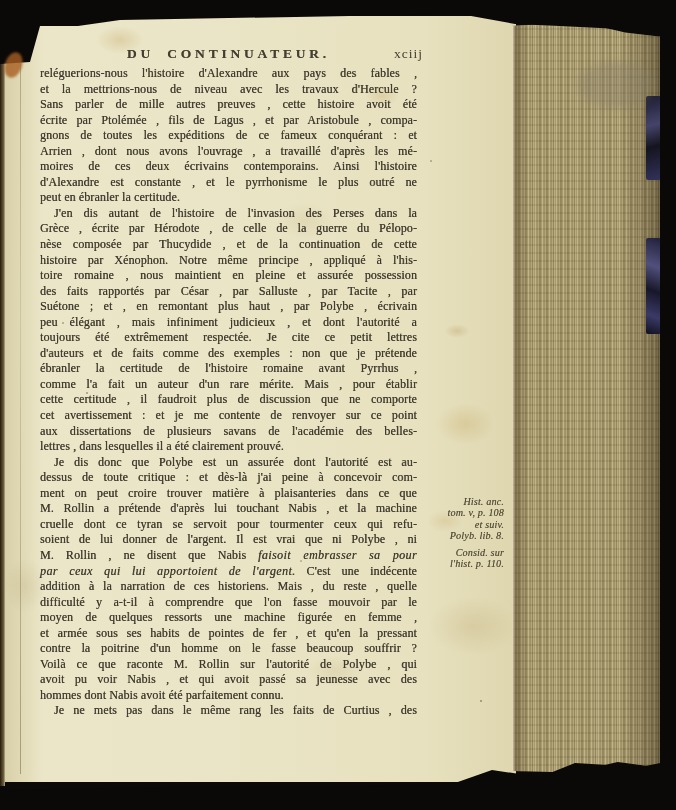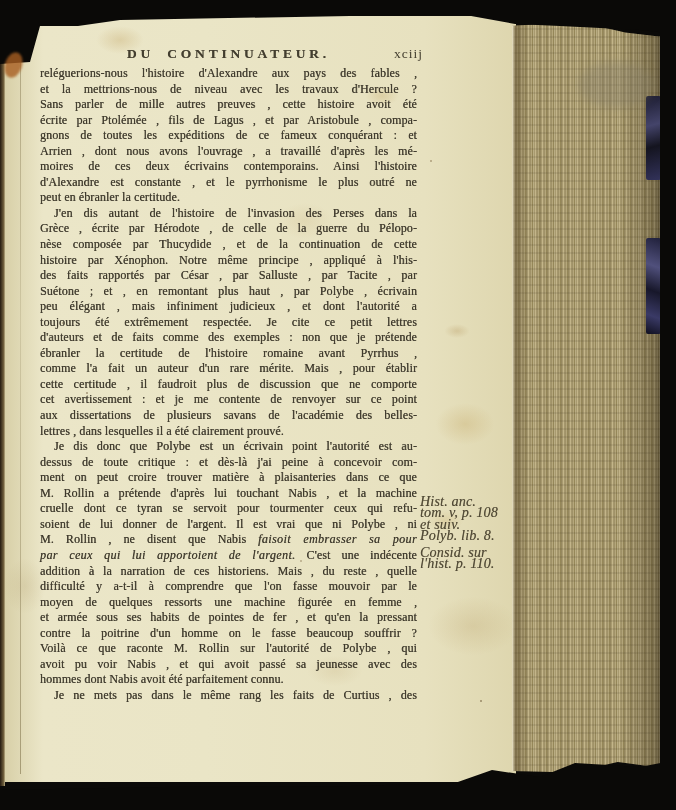--- a/index.html
+++ b/index.html
@@ -76,22 +76,22 @@
 
   #page-text{position:absolute;left:40px;top:66px;width:377px;color:#3e392c;
     font-size:12px;letter-spacing:.1px;
     text-shadow:.3px 0 0 rgba(62,57,44,.75);}
   .line{line-height:15.55px;height:15.55px;text-align:justify;text-align-last:justify;white-space:normal;}
   .line.end{text-align-last:left;}
   .line.ind{text-indent:14px;}
   .it{font-style:italic;letter-spacing:.4px;}
 
   #margin-notes{position:absolute;left:420px;top:496px;width:84px;color:#514a36;
-    font-style:italic;font-size:14px;letter-spacing:.2px;
-    text-shadow:.2px 0 0 rgba(81,74,54,.6);}
+    font-style:italic;font-size:10px;letter-spacing:.2px;
+    text-shadow:.2px 0 0 rgba(81,74,54,.6);text-align:right;}
   .note{margin-bottom:6px;}
   .nline{line-height:11.3px;}
 </style>
 </head>
 <body>
 
 <div id="photo">
 
   <div id="page"></div>
   <div id="left-binding"></div>
@@ -115,32 +115,33 @@
       <div class="line"><span>écrite par Ptolémée , fils de Lagus , et par Aristobule , compa-</span></div>
       <div class="line"><span>gnons de toutes les expéditions de ce fameux conquérant : et</span></div>
       <div class="line"><span>Arrien , dont nous avons l'ouvrage , a travaillé d'après les mé-</span></div>
       <div class="line"><span>moires de ces deux écrivains contemporains. Ainsi l'histoire</span></div>
       <div class="line"><span>d'Alexandre est constante , et le pyrrhonisme le plus outré ne</span></div>
       <div class="line end"><span>peut en ébranler la certitude.</span></div>
       <div class="line ind"><span>J'en dis autant de l'histoire de l'invasion des Perses dans la</span></div>
       <div class="line"><span>Grèce , écrite par Hérodote , de celle de la guerre du Pélopo-</span></div>
       <div class="line"><span>nèse composée par Thucydide , et de la continuation de cette</span></div>
       <div class="line"><span>histoire par Xénophon. Notre même principe , appliqué à l'his-</span></div>
+      <div class="line"><span>toire romaine , nous maintient en pleine et assurée possession</span></div>
       <div class="line"><span>des faits rapportés par César , par Salluste , par Tacite , par</span></div>
       <div class="line"><span>Suétone ; et , en remontant plus haut , par Polybe , écrivain</span></div>
       <div class="line"><span>peu élégant , mais infiniment judicieux , et dont l'autorité a</span></div>
       <div class="line"><span>toujours été extrêmement respectée. Je cite ce petit lettres</span></div>
       <div class="line"><span>d'auteurs et de faits comme des exemples : non que je prétende</span></div>
       <div class="line"><span>ébranler la certitude de l'histoire romaine avant Pyrrhus ,</span></div>
       <div class="line"><span>comme l'a fait un auteur d'un rare mérite. Mais , pour établir</span></div>
       <div class="line"><span>cette certitude , il faudroit plus de discussion que ne comporte</span></div>
       <div class="line"><span>cet avertissement : et je me contente de renvoyer sur ce point</span></div>
       <div class="line"><span>aux dissertations de plusieurs savans de l'académie des belles-</span></div>
       <div class="line end"><span>lettres , dans lesquelles il a été clairement prouvé.</span></div>
-      <div class="line ind"><span>Je dis donc que Polybe est un écrivain point l'autorité est au-</span></div>
+      <div class="line ind"><span>Je dis donc que Polybe est un assurée dont l'autorité est au-</span></div>
       <div class="line"><span>dessus de toute critique : et dès-là j'ai peine à concevoir com-</span></div>
       <div class="line"><span>ment on peut croire trouver matière à plaisanteries dans ce que</span></div>
       <div class="line"><span>M. Rollin a prétende d'après lui touchant Nabis , et la machine</span></div>
       <div class="line"><span>cruelle dont ce tyran se servoit pour tourmenter ceux qui refu-</span></div>
       <div class="line"><span>soient de lui donner de l'argent. Il est vrai que ni Polybe , ni</span></div>
       <div class="line"><span>M. Rollin , ne disent que Nabis </span><span class="it">faisoit embrasser sa pour</span></div>
       <div class="line"><span class="it">par ceux qui lui apportoient de l'argent.</span><span> C'est une indécente</span></div>
       <div class="line"><span>addition à la narration de ces historiens. Mais , du reste , quelle</span></div>
       <div class="line"><span>difficulté y a-t-il à comprendre que l'on fasse mouvoir par le</span></div>
       <div class="line"><span>moyen de quelques ressorts une machine figurée en femme ,</span></div>

